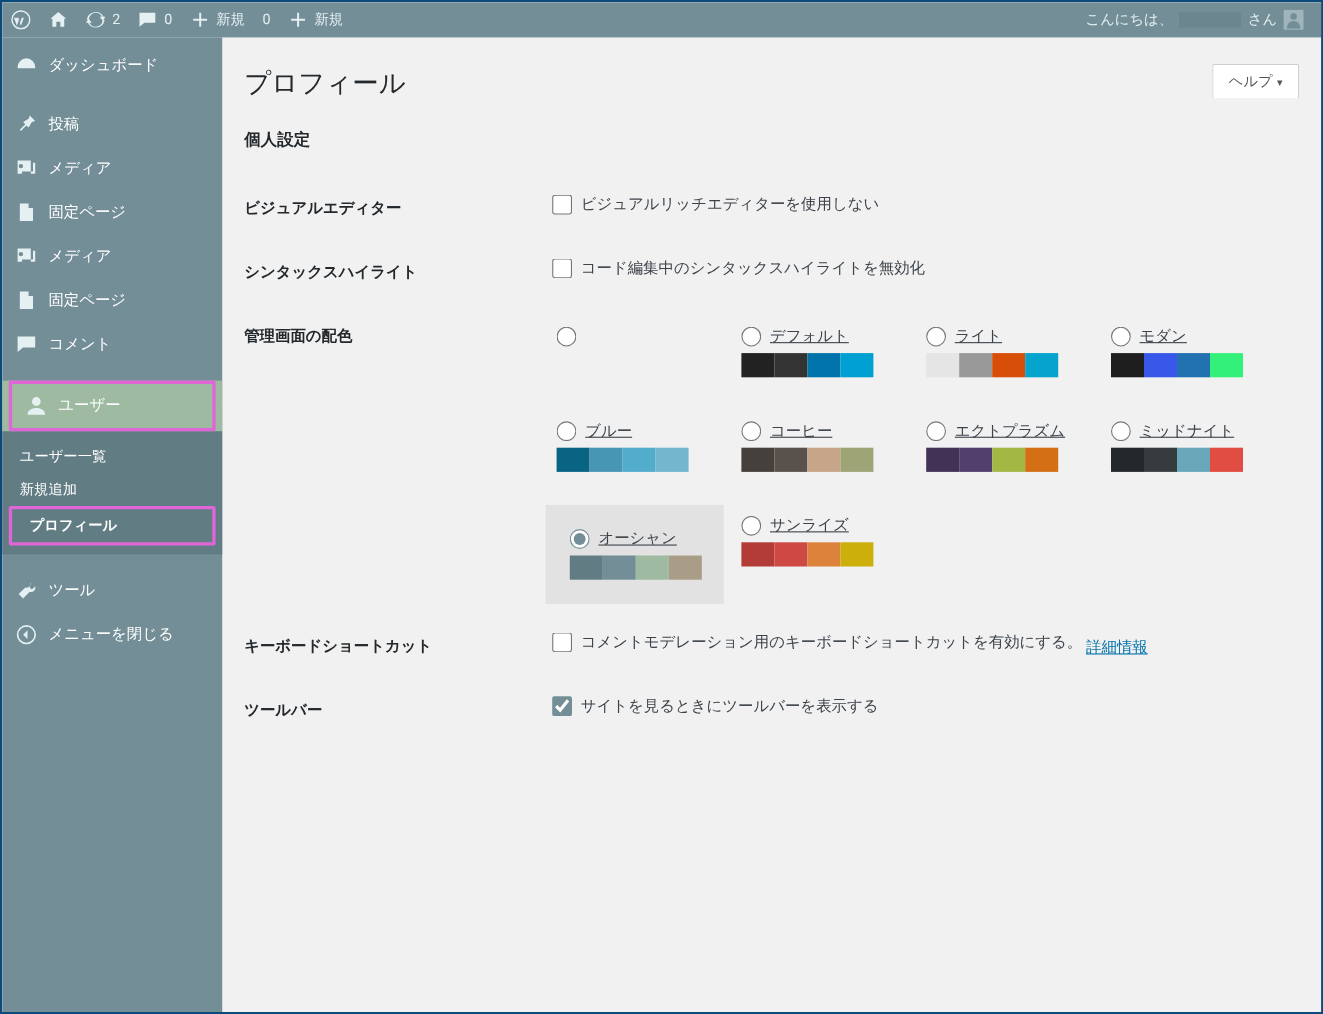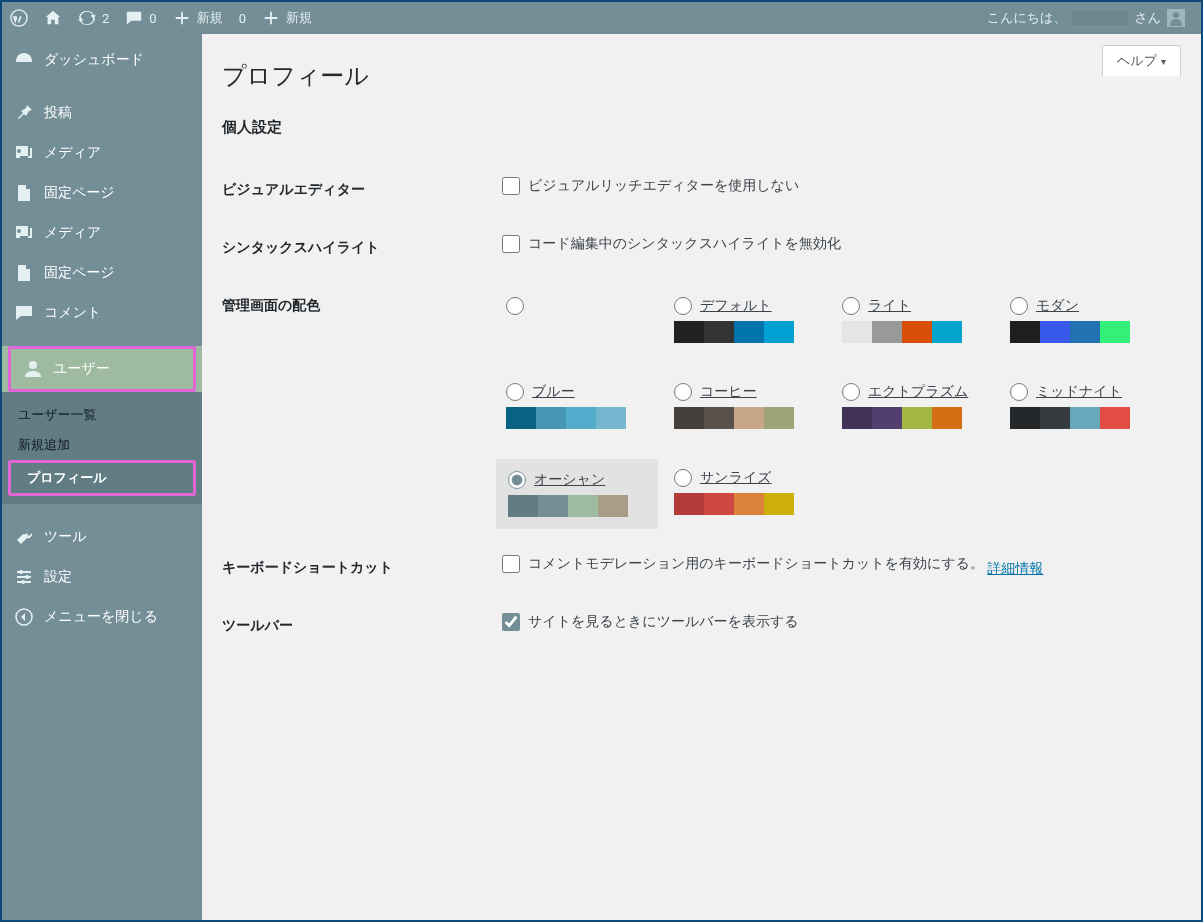--- a/index.html
+++ b/index.html
@@ -20,45 +20,45 @@
 
 .sidebar { position: absolute; left: 0; top: 32px; bottom: 0; width: 200px; background: #738e96; color: #fff; }
 .menu { list-style: none; padding-top: 6px; }
 .menu li { position: relative; }
 .menu li a { display: flex; align-items: center; gap: 10px; color: #fff; text-decoration: none; padding: 10px 12px; font-size: 14px; }
 .menu li.sep { height: 5px; margin: 4px 0; }
 .menu li a .mi { width: 20px; height: 20px; fill: #e5f0f3; flex-shrink: 0; }
 .menu li.current { background: #9ebaa0; }
 .menu li.current::after { content: ""; position: absolute; right: -9px; top: 50%; margin-top: -9px; border: 9px solid transparent; border-right-color: #f1f1f1; }
 .menu .submenu { list-style: none; background: #627c83; padding: 8px 0; }
-.menu .submenu li a { padding: 6px 12px 6px 16px; font-size: 13px; color: #0f172a; }
+.menu .submenu li a { padding: 6px 12px 6px 16px; font-size: 13px; color: #ffffff; }
 .menu .submenu li.current-sub a { color: #fff; font-weight: 600; }
 .highlight { border: 3px solid #e065d7; border-radius: 2px; }
 .submenu .highlight { margin: 0 6px; }
 .menu .highlight-parent { margin: 0 6px; }
 
 
 .content { margin-left: 200px; padding: 0 20px 40px 20px; position: relative; }
-.help-tab { position: absolute; right: 20px; top: 11px; background: #fff; border: 1px solid #ccd0d4; border-bottom: none; padding: 6px 14px; font-size: 13px; color: #555; cursor: pointer; border-radius: 2px 2px 0 0; }
+.help-tab { position: absolute; right: 20px; top: 24px; background: #fff; border: 1px solid #ccd0d4; border-bottom: none; padding: 6px 14px; font-size: 13px; color: #555; cursor: pointer; border-radius: 2px 2px 0 0; }
 .help-tab .tri { font-size: 10px; margin-left: 4px; }
 h1.page-title { font-size: 24px; font-weight: 400; color: #23282d; padding: 26px 0 18px 0; }
 h2.section { font-size: 15px; font-weight: 700; color: #23282d; margin: 8px 0 24px 0; }
 
 .form-table { width: 100%; border-collapse: collapse; }
 .form-table th { text-align: left; vertical-align: top; width: 270px; padding: 20px 10px 20px 0; font-weight: 700; font-size: 14px; color: #23282d; }
 .form-table td { padding: 16px 10px; vertical-align: top; font-size: 14px; color: #3c434a; }
 .form-table label { display: inline-flex; align-items: flex-end; gap: 8px; }
 input[type=checkbox], input[type=radio] { width: 18px; height: 18px; accent-color: #738e96; cursor: pointer; }
 input[type=checkbox] { border-radius: 3px; border: 1px solid #8c8f94; }
 .link { color: #0073aa; text-decoration: underline; cursor: pointer; }
 
 
 .color-schemes { display: grid; grid-template-columns: repeat(4, 150px); gap: 32px 18px; }
 .color-option { padding: 4px; cursor: pointer; }
-.color-option.selected { background: #e2e2e2; padding: 12px; margin: -6px; }
+.color-option.selected { background: #e2e2e2; padding: 22px; margin: -6px; }
 .color-option .opt-head { display: flex; align-items: flex-start; gap: 8px; margin-bottom: 6px; text-decoration: underline; }
 .color-option .label { font-size: 14px; color: #3c434a; }
 .swatches { display: flex; height: 22px; width: 120px; }
 .swatches span { flex: 1; }
 
 </style>
 </head>
 <body>
 
 <div class="outer-frame">
@@ -201,31 +201,20 @@
           <a>
             <svg class="mi" viewBox="0 0 20 20">
               <path d="M14 2a4 4 0 01-5 5L3 13l4 4 6-6a4 4 0 005-5l-3 3-2-2z"></path>
             </svg>
             <span>ツール</span>
           </a>
         </li>
         <li>
           <a>
             <svg class="mi" viewBox="0 0 20 20">
-              <path d="M3 5h14M3 10h14M3 15h14" stroke="#e5f0f3" stroke-width="2"></path>
-              <circle cx="7" cy="5" r="2"></circle>
-              <circle cx="13" cy="10" r="2"></circle>
-              <circle cx="9" cy="15" r="2"></circle>
-            </svg>
-            <span>設定</span>
-          </a>
-        </li>
-        <li>
-          <a>
-            <svg class="mi" viewBox="0 0 20 20">
               <circle cx="10" cy="10" r="8" fill="none" stroke="#e5f0f3" stroke-width="1.5"></circle>
               <path d="M11 6l-4 4 4 4z"></path>
             </svg>
             <span>メニューを閉じる</span>
           </a>
         </li>
       </ul>
   </nav>
 
   <div class="content">

